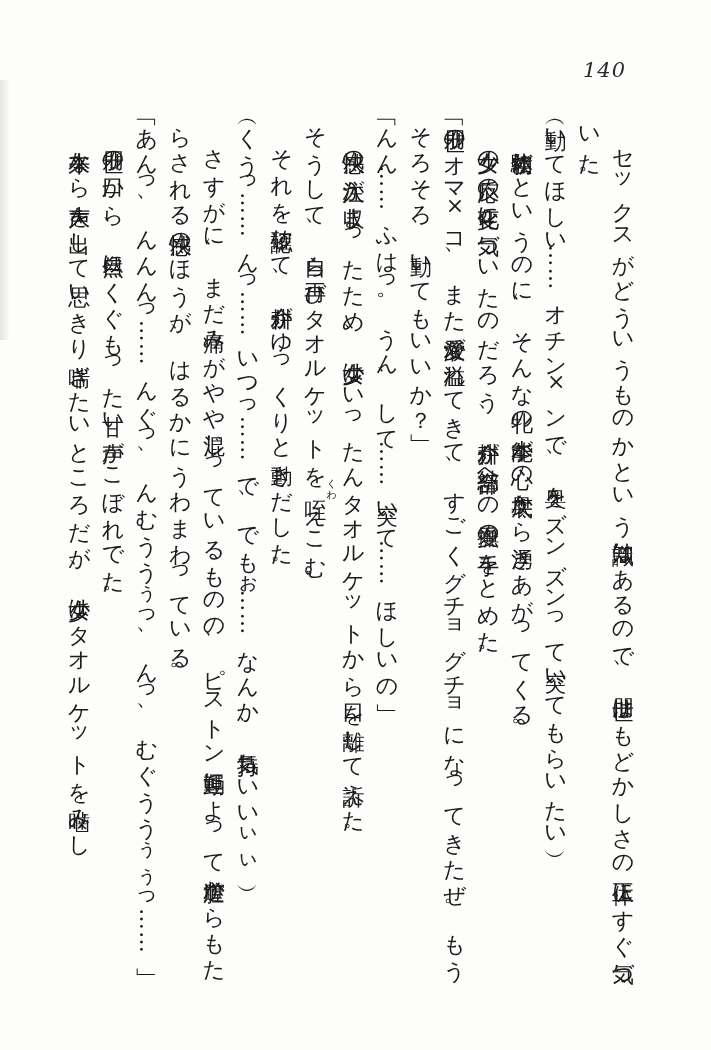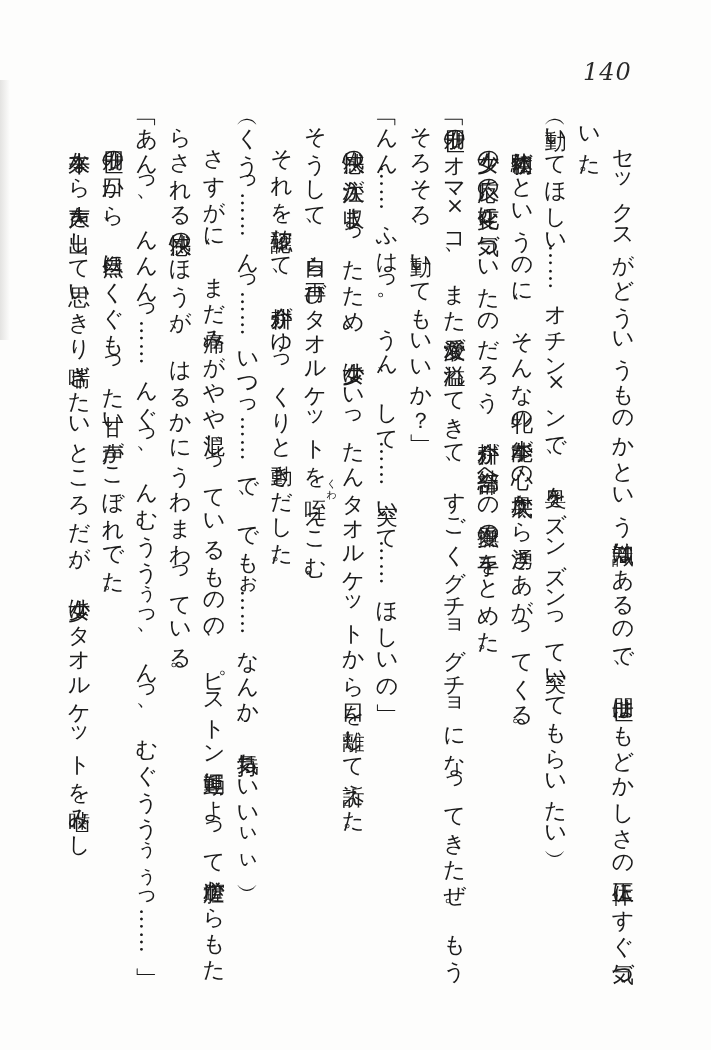--- a/index.html
+++ b/index.html
@@ -25,21 +25,21 @@
     width: 10px;
     height: 260px;
     background: linear-gradient(to right, rgba(180,178,175,0.35), rgba(180,178,175,0));
     pointer-events: none;
   }
   .page-number {
     position: absolute;
     top: 58px;
     left: 583px;
     font-style: italic;
-    font-size: 24px;
+    font-size: 21px;
     letter-spacing: 1px;
     color: #2a2a2a;
   }
   .text-block {
     position: absolute;
     top: 112px;
     right: 71px;
     height: 874px;
     writing-mode: vertical-rl;
     text-orientation: mixed;

